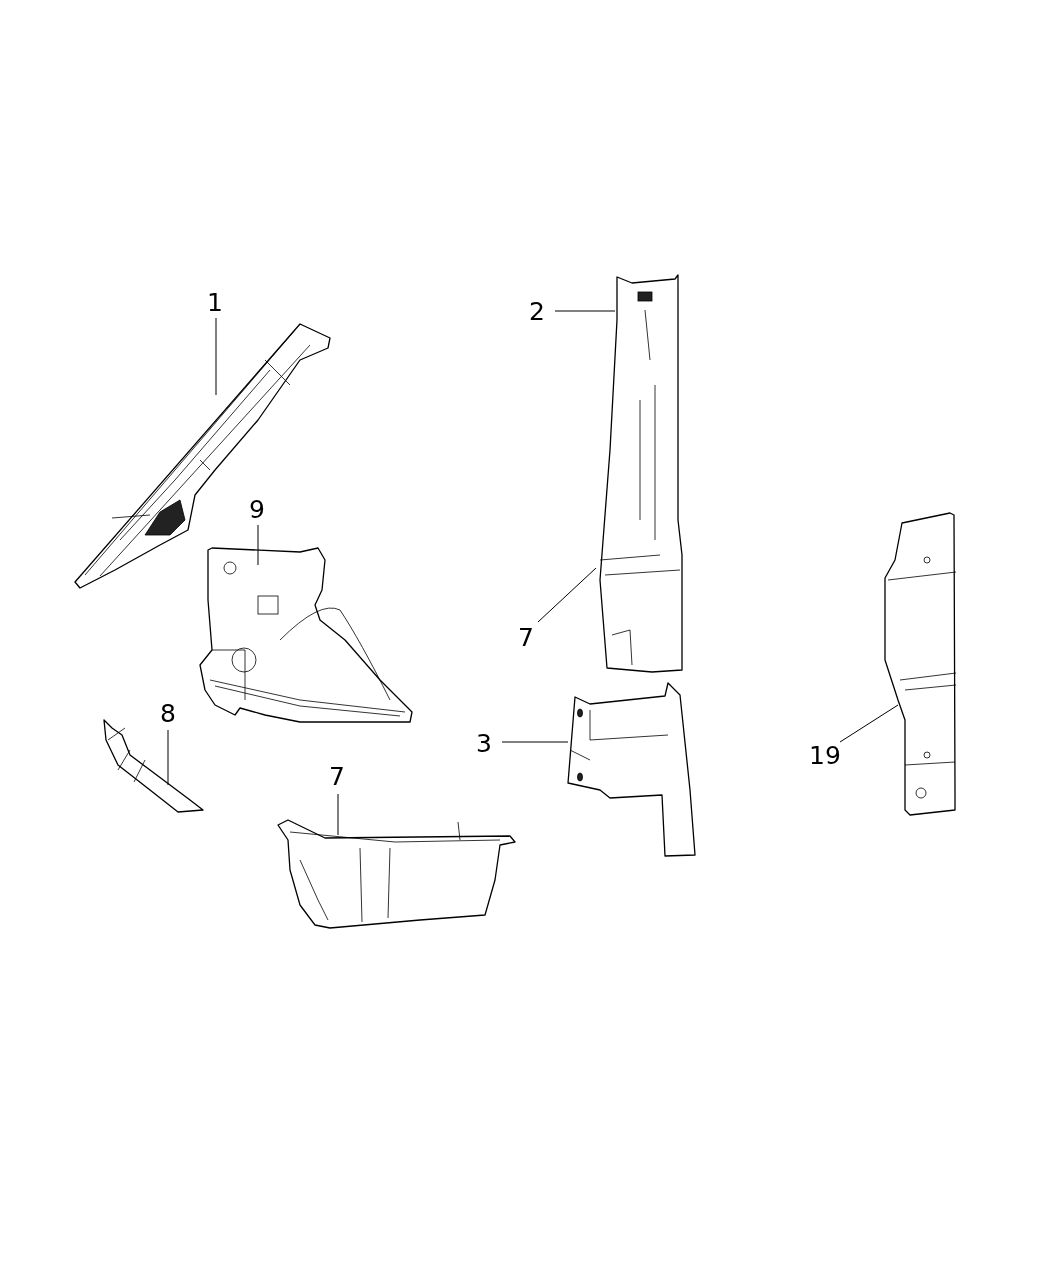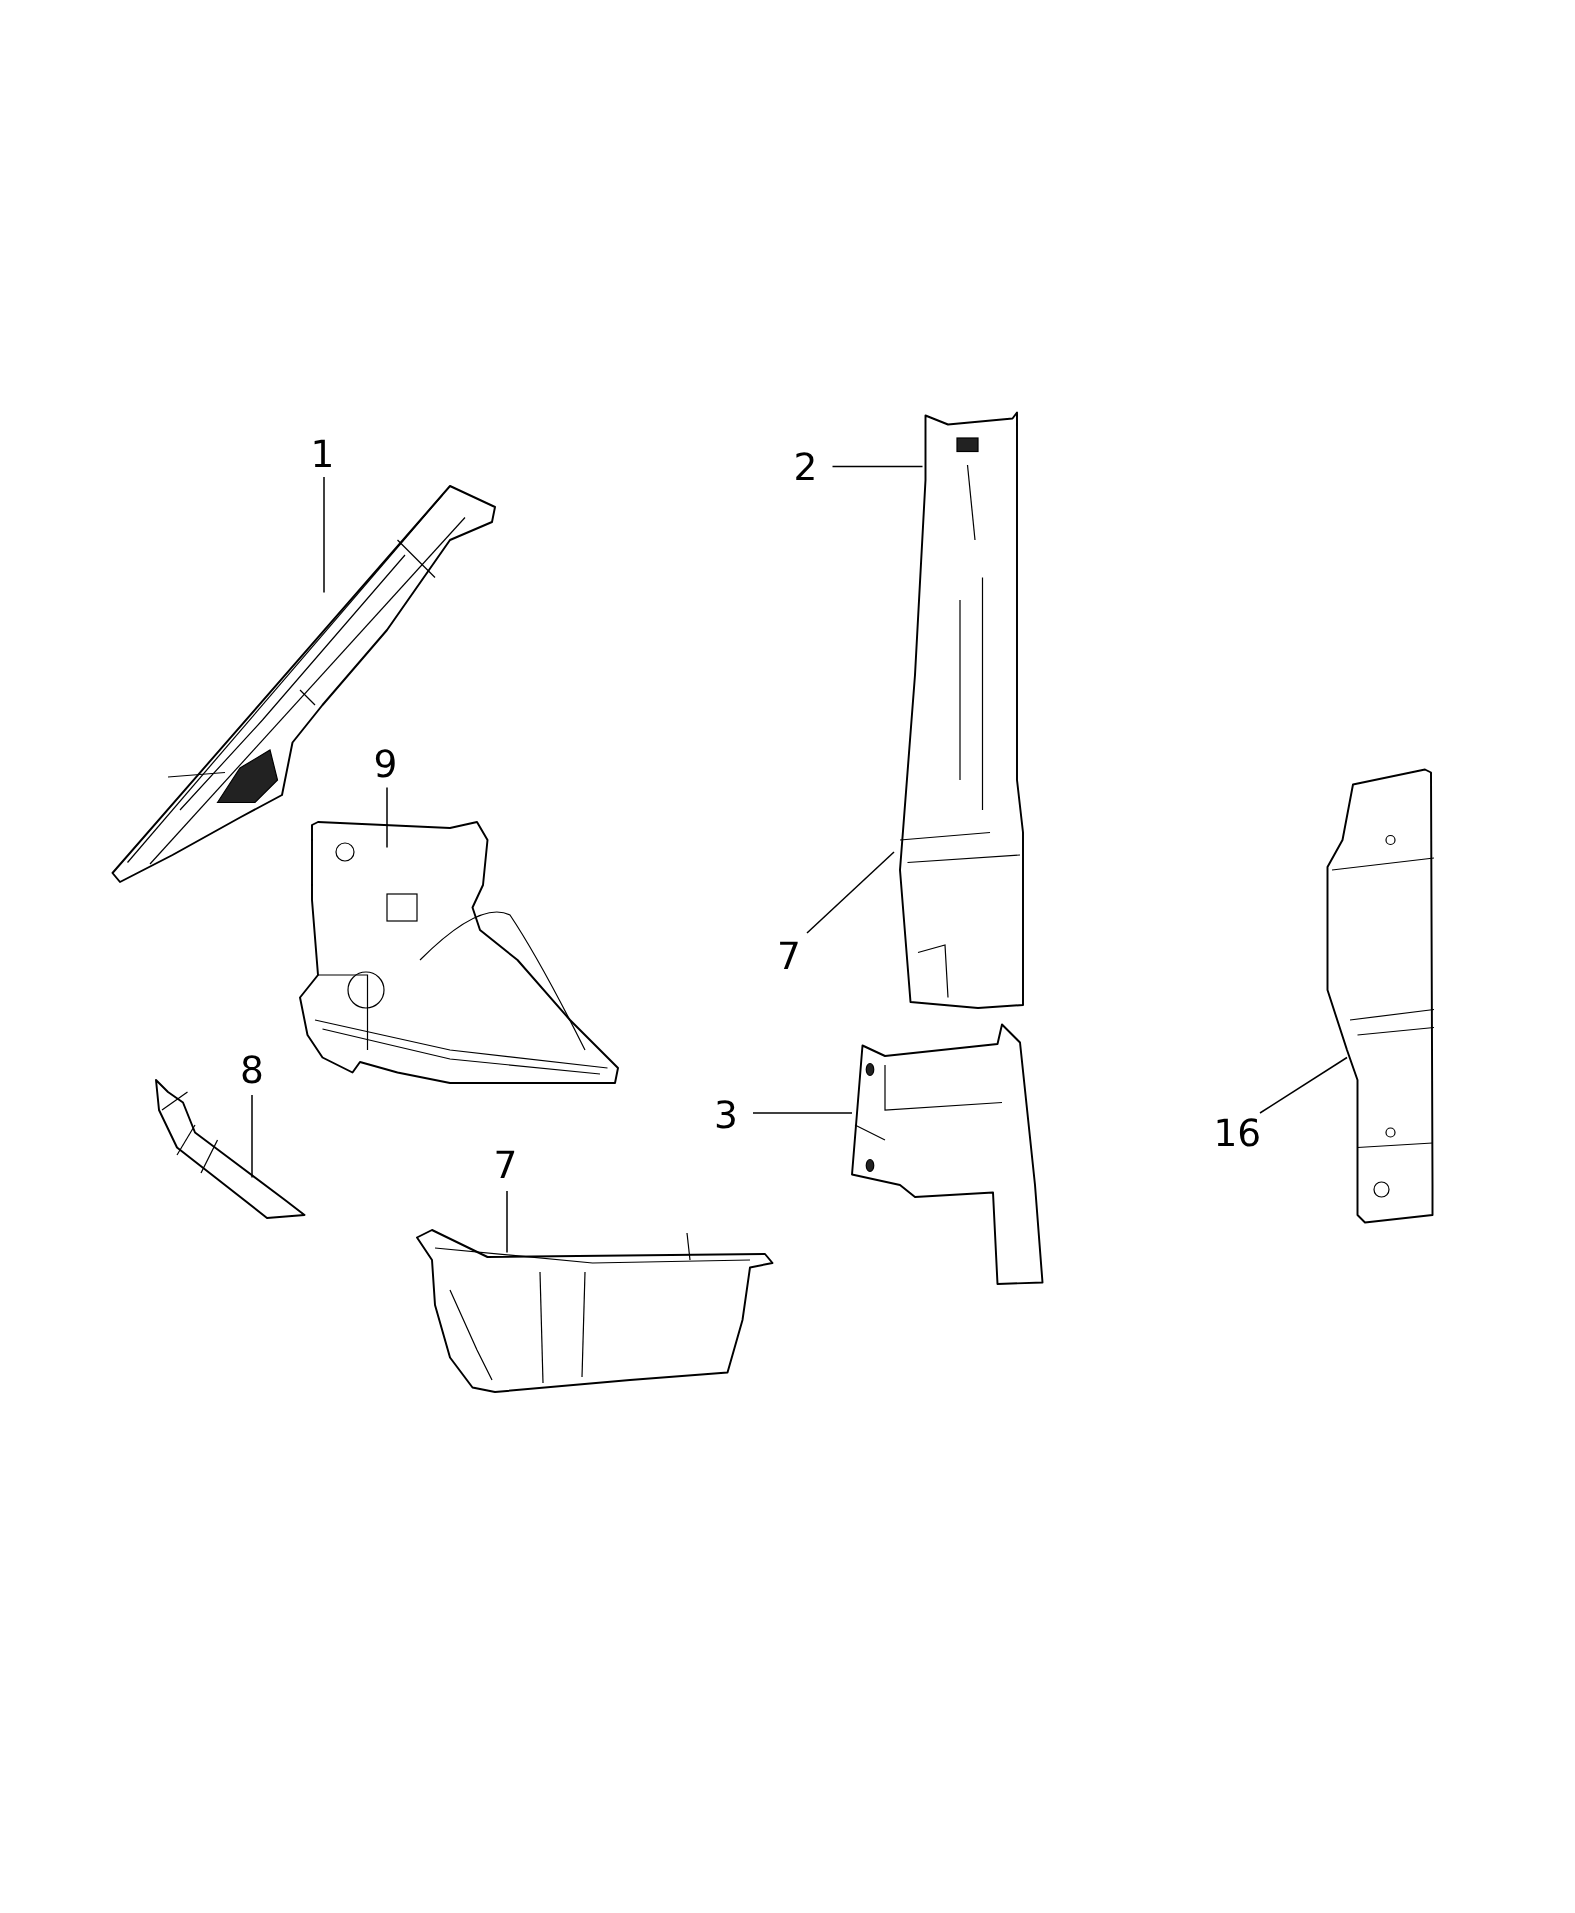--- a/index.html
+++ b/index.html
@@ -99,14 +99,14 @@
     </g>
   </svg>
 
   <span class="callout" style="left:207px; top:290px;">1</span>
   <span class="callout" style="left:529px; top:299px;">2</span>
   <span class="callout" style="left:476px; top:731px;">3</span>
   <span class="callout" style="left:518px; top:625px;">7</span>
   <span class="callout" style="left:329px; top:764px;">7</span>
   <span class="callout" style="left:160px; top:701px;">8</span>
   <span class="callout" style="left:249px; top:497px;">9</span>
-  <span class="callout" style="left:809px; top:743px;">16</span>
+  <span class="callout" style="left:809px; top:743px;">19</span>
 </div>
 
 </body></html>

